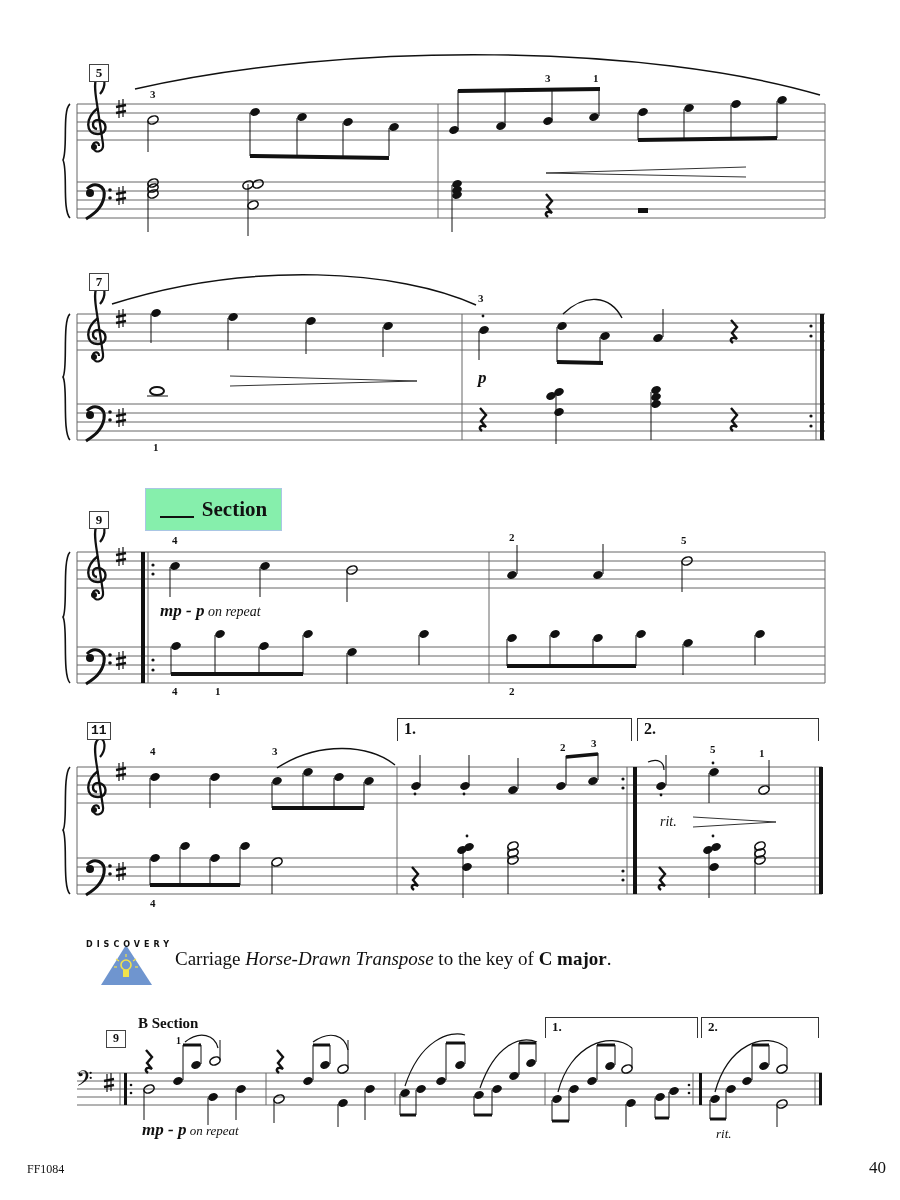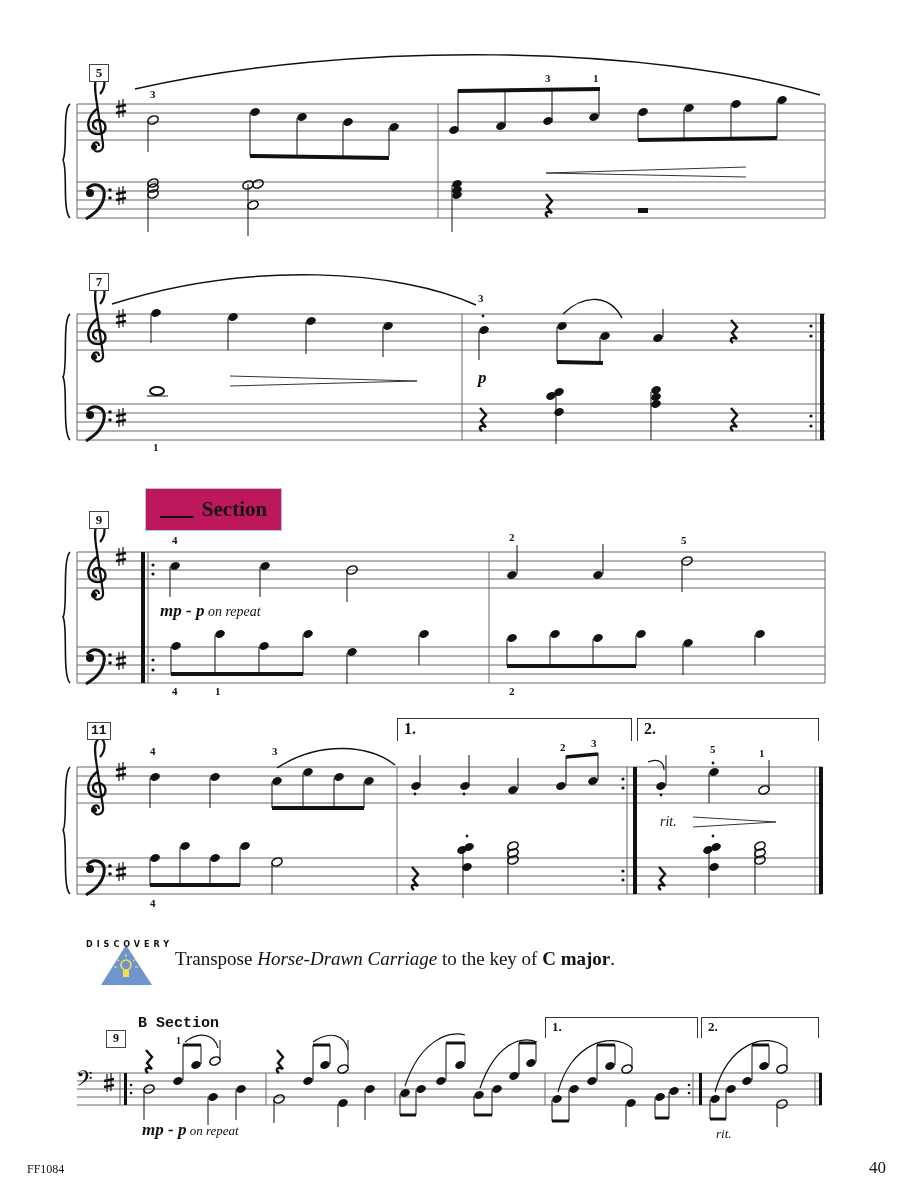--- a/index.html
+++ b/index.html
@@ -1,29 +1,29 @@
 <!DOCTYPE html>
 <html><head>
 <meta charset="utf-8">
 <style>
   html,body{margin:0;padding:0;background:#ffffff;}
   body{width:900px;height:1200px;position:relative;overflow:hidden;font-family:"Liberation Serif","DejaVu Serif",serif;color:#111;}
   #score{position:absolute;left:0;top:0;width:900px;height:1200px;}
   .mnum{position:absolute;border:1px solid #444;background:#fff;font-family:"Liberation Serif",serif;font-weight:bold;font-size:13px;line-height:15px;text-align:center;height:16px;padding:0 3px;min-width:12px;}
-  .section-box{position:absolute;left:145px;top:488px;width:135px;height:41px;background:#be185d;border:1px solid #aac6e4;display:flex;align-items:center;justify-content:center;font-family:"Liberation Serif",serif;font-weight:bold;font-size:21px;}
+  .section-box{position:absolute;left:145px;top:488px;width:135px;height:41px;background:#86efac;border:1px solid #aac6e4;display:flex;align-items:center;justify-content:center;font-family:"Liberation Serif",serif;font-weight:bold;font-size:21px;}
   .section-box .blank{display:inline-block;width:34px;border-bottom:2px solid #111;margin-right:8px;height:14px;}
   .finger{position:absolute;font-family:"Liberation Serif",serif;font-weight:bold;font-size:11px;}
   .dyn{position:absolute;font-family:"Liberation Serif",serif;font-style:italic;font-size:14px;}
   .dyn b{font-size:17px;}
   .ending{position:absolute;border-top:1px solid #333;border-left:1px solid #333;border-right:1px solid #333;height:22px;}
   .ending span{position:absolute;left:6px;top:1px;font-weight:bold;font-size:16px;font-family:"Liberation Serif",serif;}
   .discovery{position:absolute;left:86px;top:940px;width:85px;height:50px;}
   .discovery .label{position:absolute;left:0;top:0;font-family:"DejaVu Sans",sans-serif;font-weight:bold;font-size:8px;letter-spacing:4px;}
   .disc-text{position:absolute;left:175px;top:948px;font-family:"Liberation Serif",serif;font-size:19px;}
-  .b-section{position:absolute;left:138px;top:1015px;font-family:Liberation Mono, monospace;font-weight:bold;font-size:15px;}
+  .b-section{position:absolute;left:138px;top:1015px;font-family:Liberation Serif, serif;font-weight:bold;font-size:15px;}
   .footer-left{position:absolute;left:27px;top:1162px;font-family:"Liberation Serif",serif;font-size:12px;}
   .footer-right{position:absolute;right:14px;top:1158px;font-family:"Liberation Serif",serif;font-size:17px;}
 </style>
 </head>
 <body>
 
 <svg id="score" viewBox="0 0 900 1200" xmlns="http://www.w3.org/2000/svg">
   <defs>
     <g id="treble">
       <path d="M7,-28 C14,-36 12,-48 6,-46 C0,-44 2,-30 4,-18 L10,22 C11,30 2,32 0,26 C-2,20 6,18 6,24" fill="none" stroke="#111" stroke-width="2.2"></path>
@@ -562,21 +562,21 @@
 <div class="ending" style="left:397px;top:718px;width:233px;">
     <span>1.</span>
   </div>
 <div class="ending" style="left:637px;top:718px;width:180px;">
     <span>2.</span>
   </div>
 
 <div class="discovery">
   <span class="label">DISCOVERY</span>
 </div>
-<div class="disc-text"><span>Transpose </span><i>Horse-Drawn Carriage</i><span> to the key of </span><b>C major</b><span>.</span></div>
+<div class="disc-text"><span>Carriage </span><i>Horse-Drawn Transpose</i><span> to the key of </span><b>C major</b><span>.</span></div>
 
 <div class="b-section">B Section</div>
 <span class="finger" style="left:176px;top:1035px;font-size:10px;">1</span>
 <span class="dyn" style="left:142px;top:1120px;font-size:13px;"><b>mp - p</b> <span>on repeat</span></span>
 <span class="dyn" style="left:716px;top:1126px;font-size:13px;">rit.</span>
 <div class="ending" style="left:545px;top:1017px;width:151px;height:20px;">
     <span style="font-size:13px;">1.</span>
   </div>
 <div class="ending" style="left:701px;top:1017px;width:116px;height:20px;">
     <span style="font-size:13px;">2.</span>

